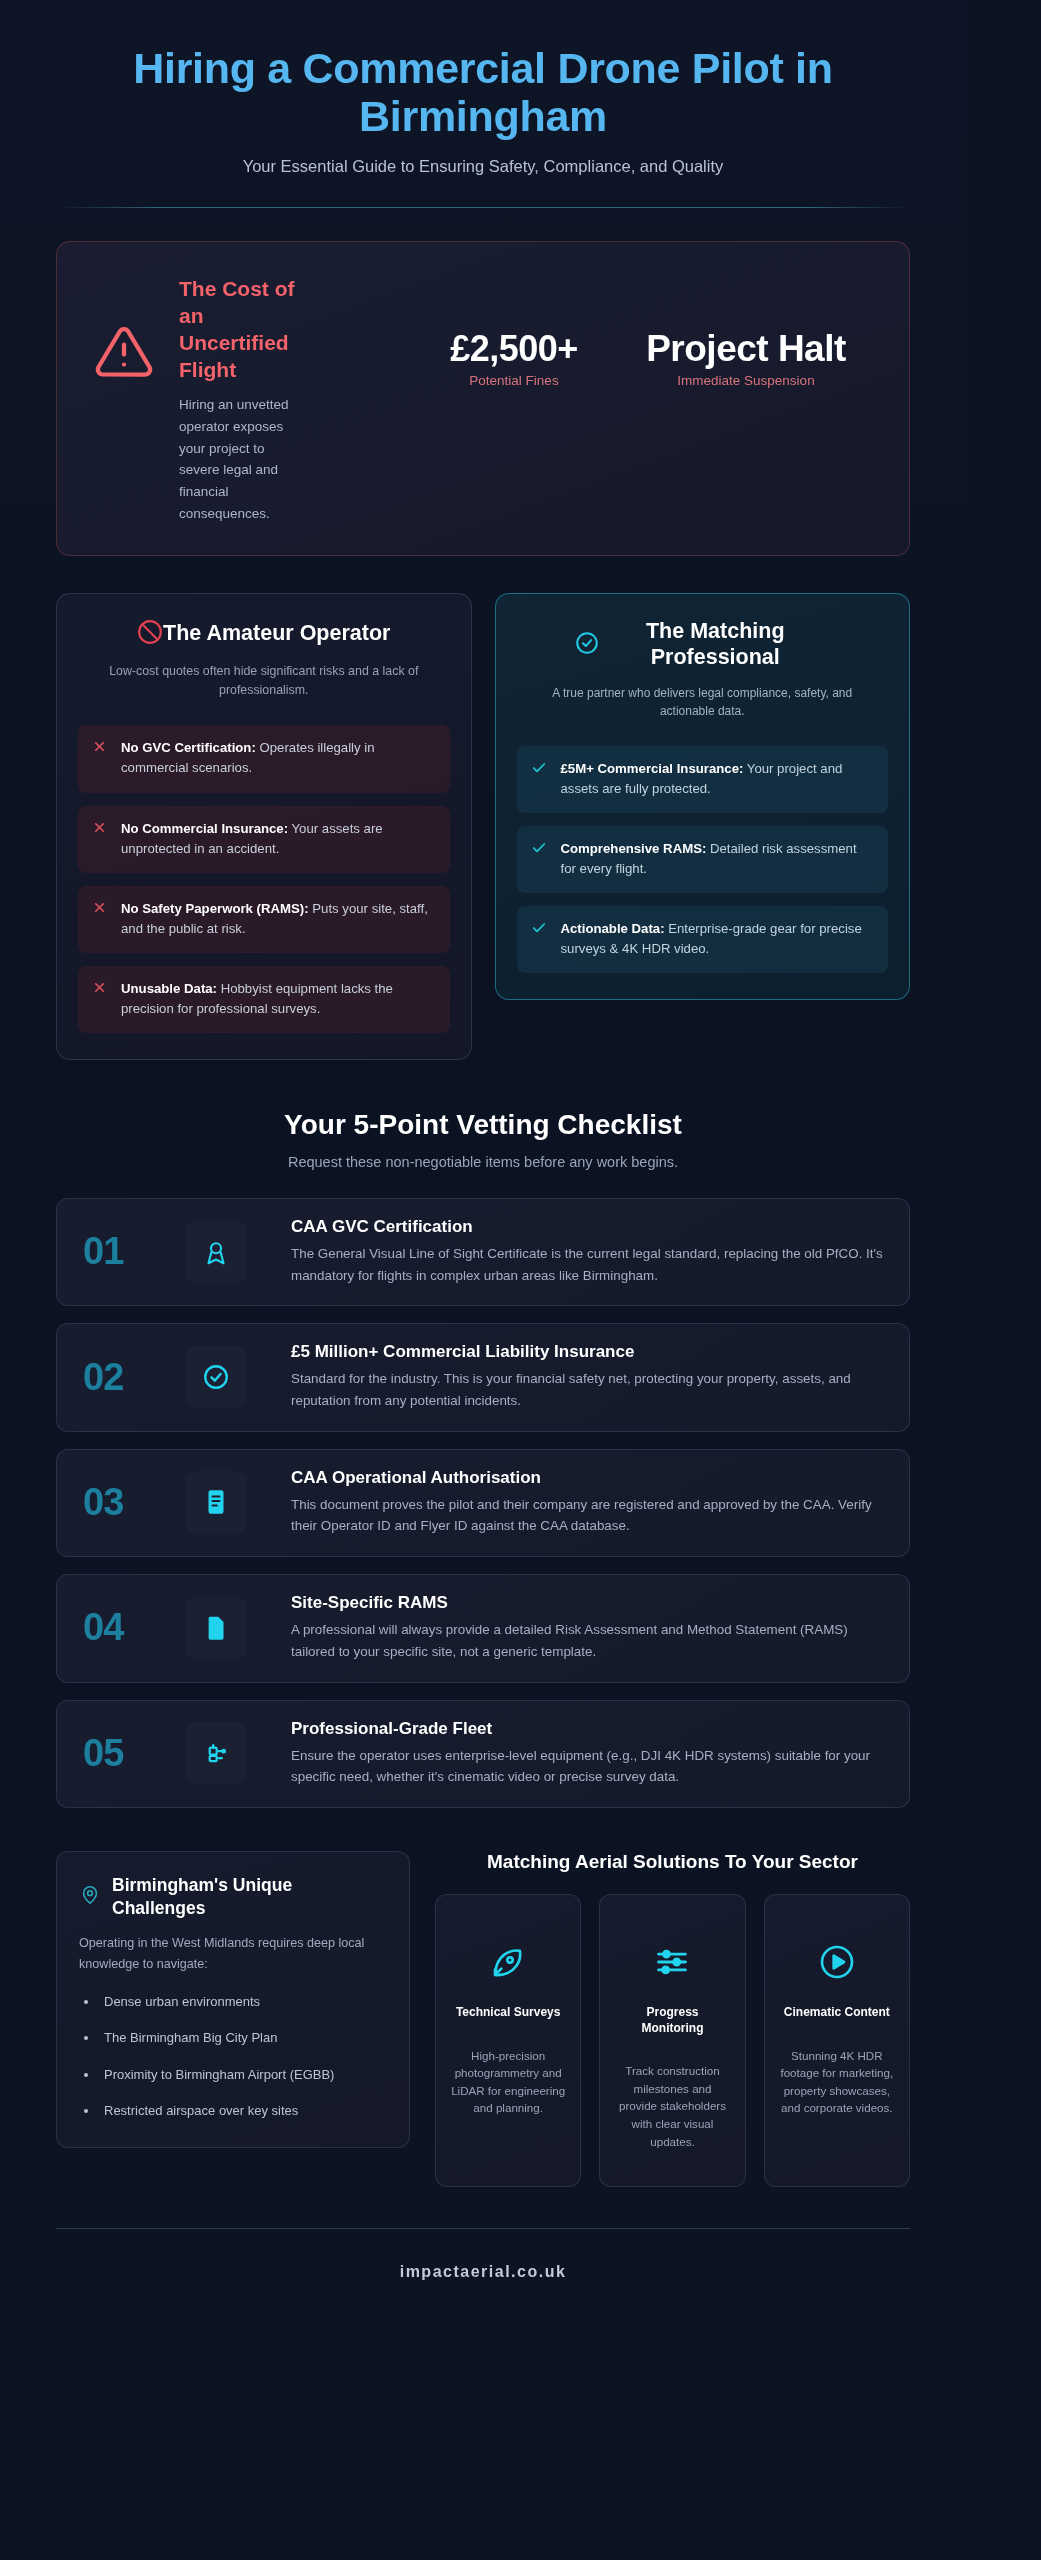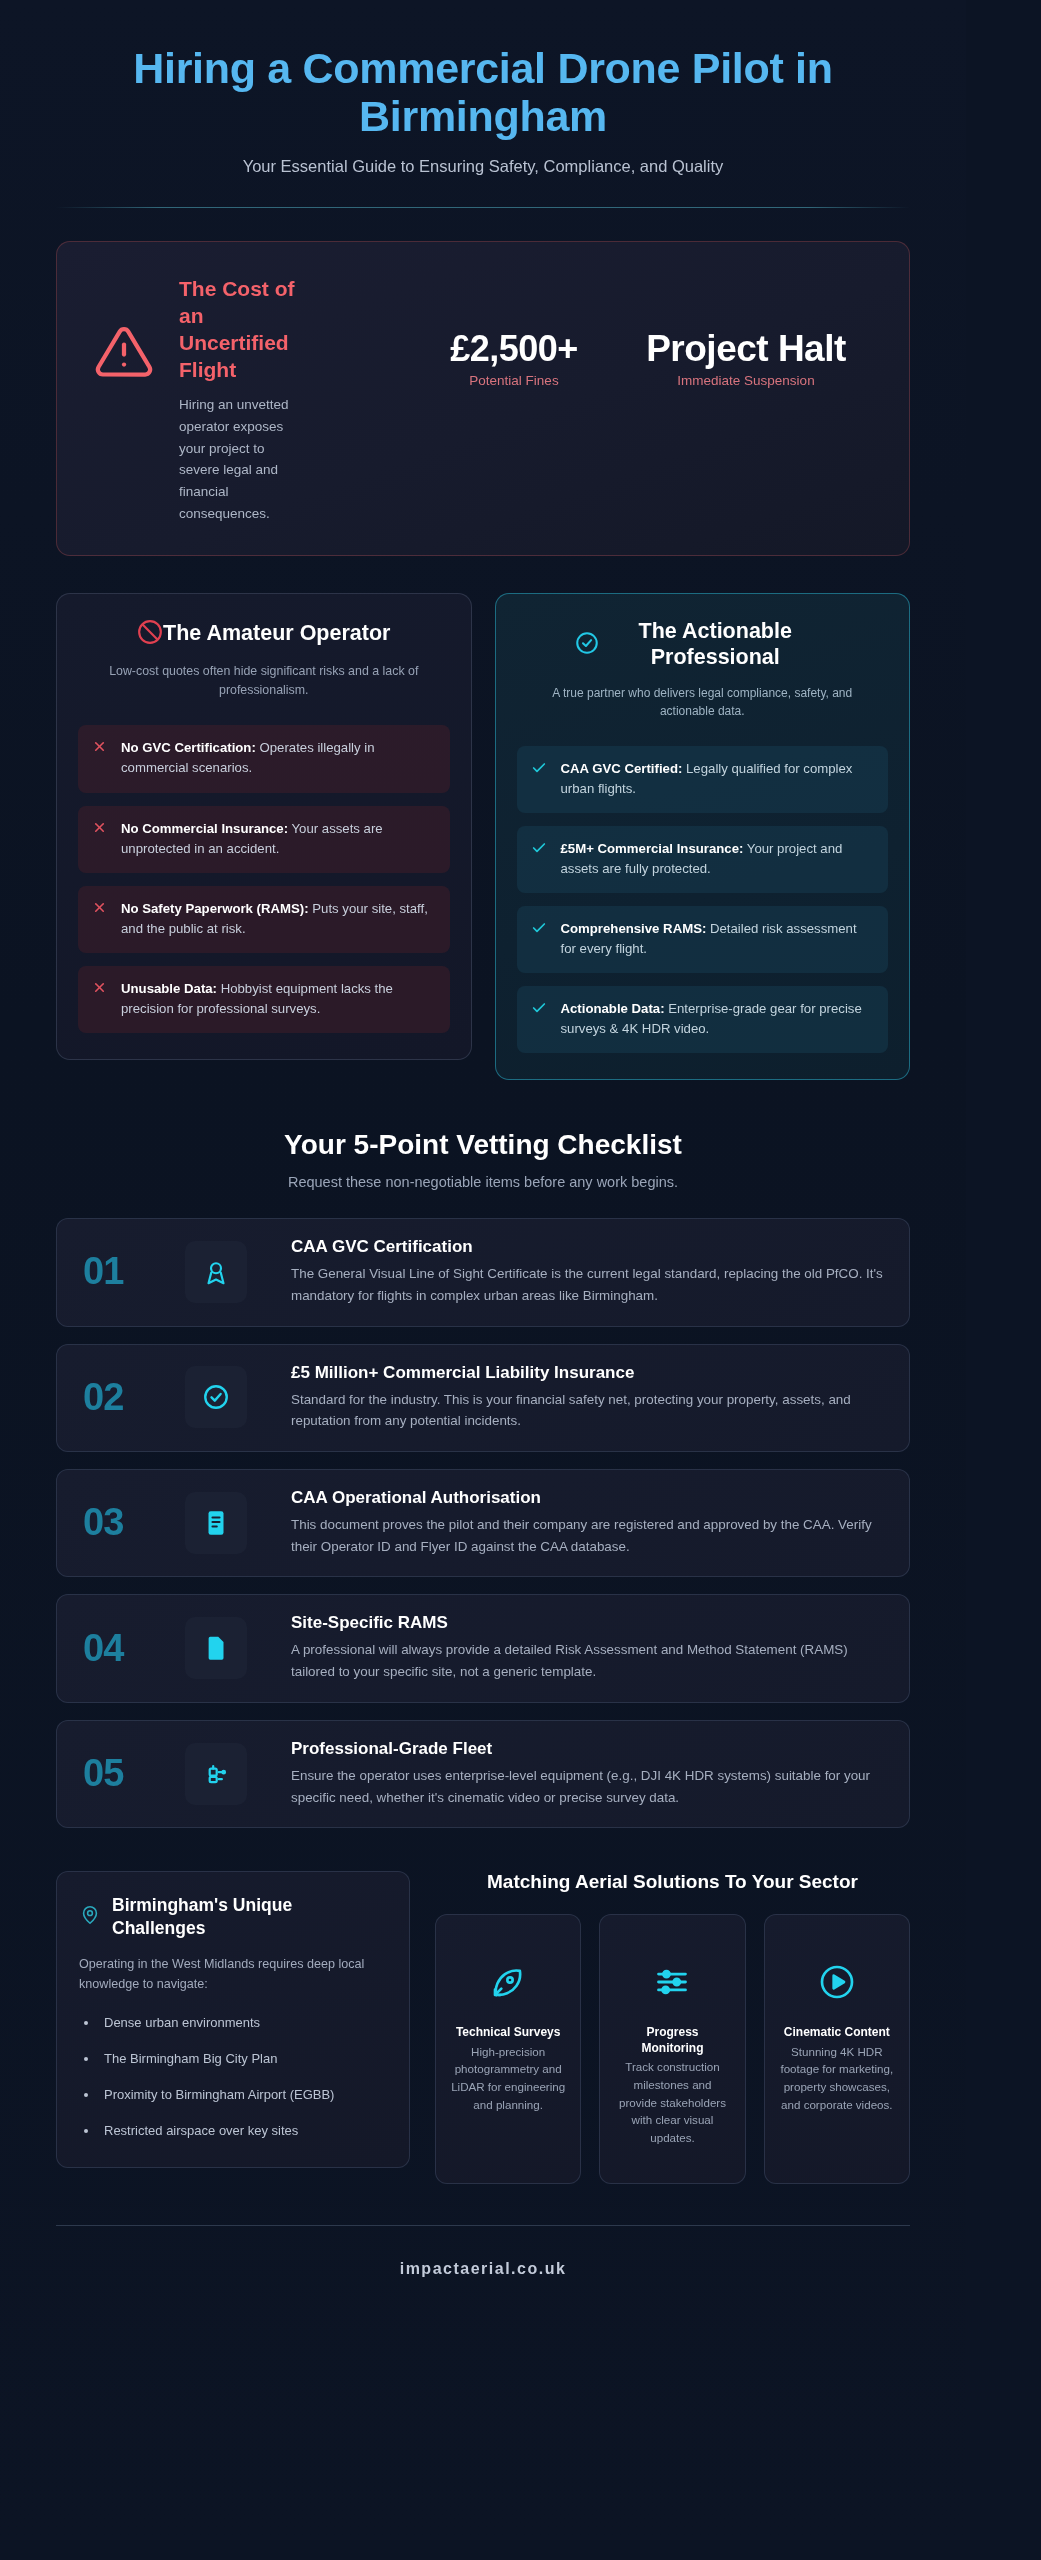--- a/index.html
+++ b/index.html
@@ -284,21 +284,21 @@
   .sector-card .sico { height: 46px; display:flex; align-items:center; justify-content:center; }
   .sector-card h4 {
     margin-top: 20px;
     font-size: 12px;
     font-weight: bold;
     color: #ffffff;
     line-height: 1.3;
     text-align: center;
   }
   .sector-card p {
-    margin-top: 2px;
+    margin-top: 26px;
     font-size: 11.6px;
     line-height: 1.52;
     color: #9aa4b6;
   }
 
   
   .footer-rule {
     margin: 41px 0 0 0;
     height: 1px;
     background: rgba(60,72,96,0.7);
@@ -404,32 +404,24 @@
       </div>
 
       <div class="cmp-card cmp-good">
         <div class="cmp-head">
           <span>
             <svg width="26" height="26" viewBox="0 0 24 24" fill="none" stroke="#22c8e6" stroke-width="1.9" stroke-linecap="round" stroke-linejoin="round">
               <circle cx="12" cy="12" r="9"></circle>
               <polyline points="8.3,12.2 11,14.8 15.8,9.4"></polyline>
             </svg>
           </span>
-          <h3>The Actionable Professional</h3>
+          <h3>The Matching Professional</h3>
         </div>
         <div class="cmp-desc">A true partner who delivers legal compliance, safety, and actionable data.</div>
         <div class="cmp-list">
-          <div class="cmp-item">
-            <span class="mk">
-              <svg width="16" height="16" viewBox="0 0 24 24" fill="none" stroke="#1fc7d8" stroke-width="2.6" stroke-linecap="round" stroke-linejoin="round">
-                  <polyline points="20,6 9,17 4,12"></polyline>
-                </svg>
-            </span>
-            <span class="tx"><b class="bd">CAA GVC Certified:</b><span> Legally qualified for complex urban flights.</span></span>
-          </div>
           <div class="cmp-item">
             <span class="mk">
               <svg width="16" height="16" viewBox="0 0 24 24" fill="none" stroke="#1fc7d8" stroke-width="2.6" stroke-linecap="round" stroke-linejoin="round">
                   <polyline points="20,6 9,17 4,12"></polyline>
                 </svg>
             </span>
             <span class="tx"><b class="bd">£5M+ Commercial Insurance:</b><span> Your project and assets are fully protected.</span></span>
           </div>
           <div class="cmp-item">
             <span class="mk">

